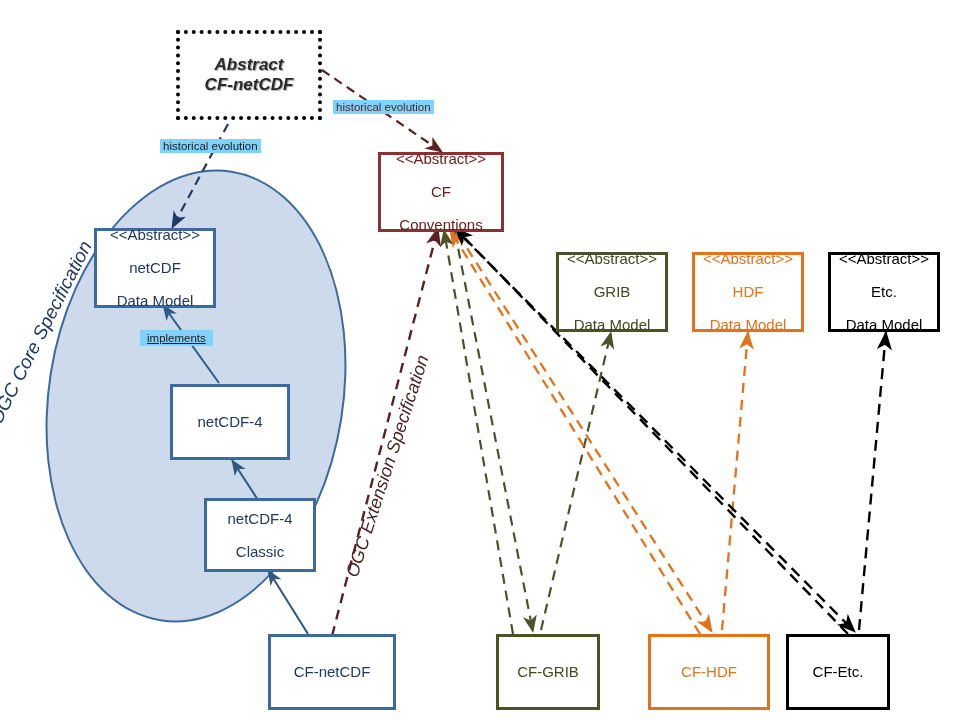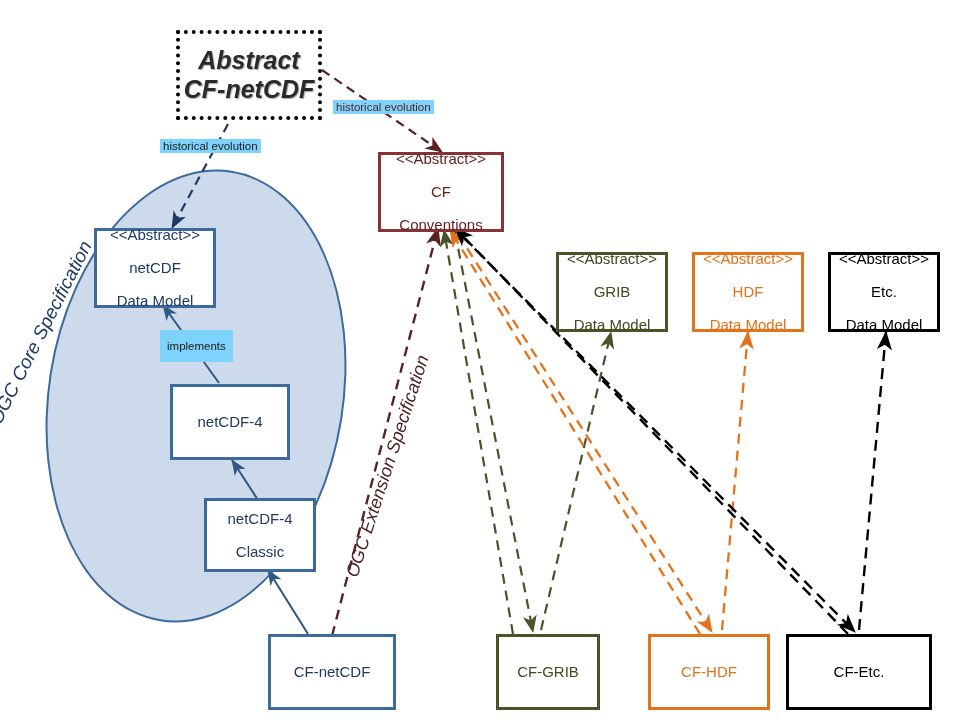--- a/index.html
+++ b/index.html
@@ -17,21 +17,21 @@
 
   .blue{border:3px solid #3d6a9c;color:#1f3864;}
   .maroon{border:3px solid #883333;color:#6b2020;}
   .olive{border:3px solid #4a5228;color:#41491f;}
   .orange{border:3px solid #e3721a;color:#e3721a;}
   .black{border:3px solid #000000;color:#000000;}
   .dotted{border:4px dotted #000000;color:#2a2a2a;font-style:italic;
           font-weight:bold;}
   .dotted .ln{text-shadow:1px 1px 1px rgba(120,120,120,.65);}
   .sz15{font-size:15px;gap:15px;}
-  .sz21{font-size:25px;}
+  .sz21{font-size:17px;}
 
   
   #ellipse{position:absolute;left:48px;top:168px;width:292px;height:452px;
            border:2.5px solid #3d6a9c;border-radius:50%;
            background:#ccdaeb;transform:rotate(9deg);}
   .rot-label{position:absolute;font-style:italic;color:#1f3864;
              white-space:nowrap;}
   #ogc-core{left:-5px;top:412px;font-size:19px;
             transform:rotate(-63deg);transform-origin:left center;}
   #ogc-ext{left:352px;top:566px;font-size:18px;color:#4a1f1f;
@@ -99,21 +99,21 @@
 
     <line x1="848" y1="634" x2="455" y2="228" stroke="#000000" stroke-width="2.4" stroke-dasharray="11,7" marker-end="url(#ah-black)"></line>
 
     <line x1="462" y1="236" x2="855" y2="632" stroke="#000000" stroke-width="2.4" stroke-dasharray="11,7" marker-end="url(#ah-black)"></line>
 
     <line x1="859" y1="630" x2="886" y2="332" stroke="#000000" stroke-width="2.4" stroke-dasharray="11,7" marker-end="url(#ah-black)"></line>
   </svg>
 
   <div class="edge-label" style="left:160px;top:139px;">historical evolution</div>
   <div class="edge-label maroon-t" style="left:333px;top:100px;">historical evolution</div>
-  <div class="edge-label" style="left:160px;top:330px;padding:10px 7px;">implements</div>
+  <div class="edge-label" style="left:140px;top:330px;padding:2px 7px;text-decoration:underline;">implements</div>
 
   <div class="node dotted sz21" style="left:176px;top:30px;width:146px;height:90px;">
     <span class="ln">Abstract</span>
     <span class="ln">CF-netCDF</span>
   </div>
 
   <div class="node maroon sz15" style="left:378px;top:152px;width:126px;height:80px;">
     <span class="ln">&lt;&lt;Abstract&gt;&gt;</span>
     <span class="ln">CF</span>
     <span class="ln">Conventions</span>
@@ -157,17 +157,17 @@
   </div>
 
   <div class="node olive sz15" style="left:496px;top:634px;width:104px;height:76px;">
     <span class="ln">CF-GRIB</span>
   </div>
 
   <div class="node orange sz15" style="left:648px;top:634px;width:122px;height:76px;">
     <span class="ln">CF-HDF</span>
   </div>
 
-  <div class="node black sz15" style="left:786px;top:634px;width:146px;height:76px;">
+  <div class="node black sz15" style="left:786px;top:634px;width:104px;height:76px;">
     <span class="ln">CF-Etc.</span>
   </div>
 
 </div>
 
 </body></html>

